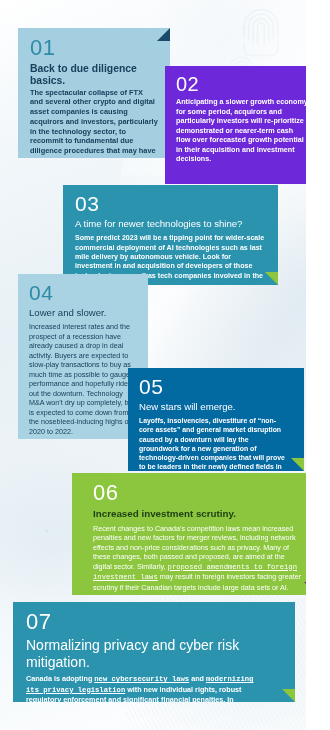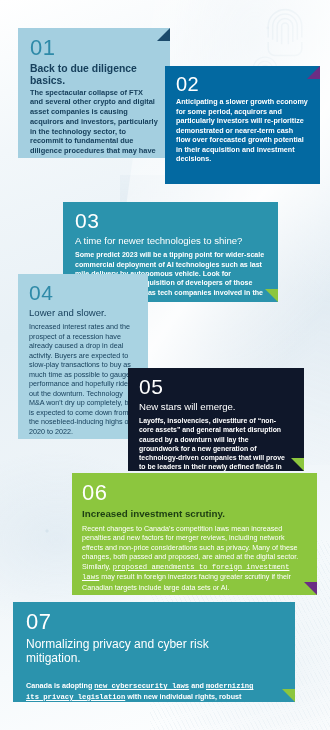--- a/index.html
+++ b/index.html
@@ -6,21 +6,21 @@
     margin: 0;
     padding: 0;
     background: #ffffff;
   }
   body {
     font-family: "Liberation Sans", sans-serif;
     -webkit-font-smoothing: antialiased;
   }
   #page {
     position: relative;
-    width: 330px;
+    width: 306px;
     height: 730px;
     overflow: hidden;
     background: #ffffff;
   }
   
   .bg-base {
     position: absolute;
     inset: 0;
     background:
       linear-gradient(160deg, #ffffff 0%, #f2f7fa 18%, #e9f1f6 40%, #eef4f8 62%, #f6fafc 80%, #ffffff 100%);
@@ -133,31 +133,31 @@
     padding: 9px 12px 0 12px;
   }
   #card1 .num   { color: #2f8aa8; font-size: 22px; margin-bottom: 4px; }
   #card1 .head  { color: #17405c; font-size: 10.4px; }
   #card1 .body  { color: #17405c; font-size: 7.4px; font-weight: 700; }
   #card1 .fold-tr { border-right: 13px solid #1b4a6b; }
 
   
   #card2 {
     left: 165px; top: 66px; width: 155px; height: 118px;
-    background: #0369a1;
+    background: #6d28d9;
     padding: 8px 11px 0 11px;
   }
   #card2 .num  { color: #ffffff; font-size: 20px; margin-bottom: 3px; }
   #card2 .head { color: #ffffff; font-size: 9.8px; margin-bottom: 4px; }
   #card2 .body { color: #ffffff; font-size: 7.2px; font-weight: 700; }
   #card2 .fold-tr { border-right: 13px solid #6b2d84; }
 
   
   #card3 {
-    left: 63px; top: 202px; width: 215px; height: 100px;
+    left: 63px; top: 185px; width: 215px; height: 100px;
     background: #2b93ad;
     padding: 8px 12px 0 12px;
   }
   #card3 .num  { color: #ffffff; font-size: 21px; margin-bottom: 4px; }
   #card3 .head { color: #ffffff; font-size: 9.6px; font-weight: 400; margin-bottom: 5px; }
   #card3 .body { color: #ffffff; font-size: 7.1px; font-weight: 700; }
   #card3 .fold-br { border-right: 13px solid #8cc63e; }
 
   
   #card4 {
@@ -166,47 +166,47 @@
     padding: 8px 11px 0 11px;
   }
   #card4 .num  { color: #2f8aa8; font-size: 21px; margin-bottom: 4px; }
   #card4 .head { color: #17405c; font-size: 9.6px; font-weight: 400; margin-bottom: 4px; }
   #card4 .body { color: #17405c; font-size: 7.2px; font-weight: 400; }
   #card4 .fold-br { border-right: 13px solid #6b2d84; }
 
   
   #card5 {
     left: 128px; top: 368px; width: 176px; height: 103px;
-    background: #0f172a;
+    background: #0369a1;
     padding: 8px 18px 0 11px;
   }
   #card5 .num  { color: #ffffff; font-size: 21px; margin-bottom: 4px; }
   #card5 .head { color: #ffffff; font-size: 9.6px; font-weight: 400; margin-bottom: 4px; }
   #card5 .body { color: #ffffff; font-size: 6.9px; font-weight: 700; }
   #card5 .fold-br { border-right: 13px solid #8cc63e; }
 
   
   #card6 {
     left: 72px; top: 473px; width: 245px; height: 122px;
     background: #8cc63e;
-    padding: 9px 13px 0 10px;
+    padding: 9px 13px 0 21px;
   }
   #card6 .num  { color: #ffffff; font-size: 22px; margin-bottom: 4px; }
   #card6 .head { color: #1d3f12; font-size: 9.8px; margin-bottom: 4px; }
   #card6 .body { color: #ffffff; font-size: 7.2px; font-weight: 400; }
   #card6 .fold-br { border-right: 13px solid #6b2d84; }
 
   
   #card7 {
     left: 13px; top: 602px; width: 282px; height: 100px;
     background: #2b93ad;
     padding: 9px 30px 0 13px;
   }
   #card7 .num  { color: #ffffff; font-size: 22px; margin-bottom: 4px; }
-  #card7 .head { color: #ffffff; font-size: 12px; font-weight: 400; margin-bottom: 16px; }
+  #card7 .head { color: #ffffff; font-size: 14px; font-weight: 400; margin-bottom: 4px; }
   #card7 .body { color: #ffffff; font-size: 7.2px; font-weight: 700; }
   #card7 .fold-br { border-right: 13px solid #8cc63e; }
 </style>
 </head>
 <body>
 
 <div id="page">
 
   <div class="bg-base"></div>
   <div class="bg-photo-top"></div>

